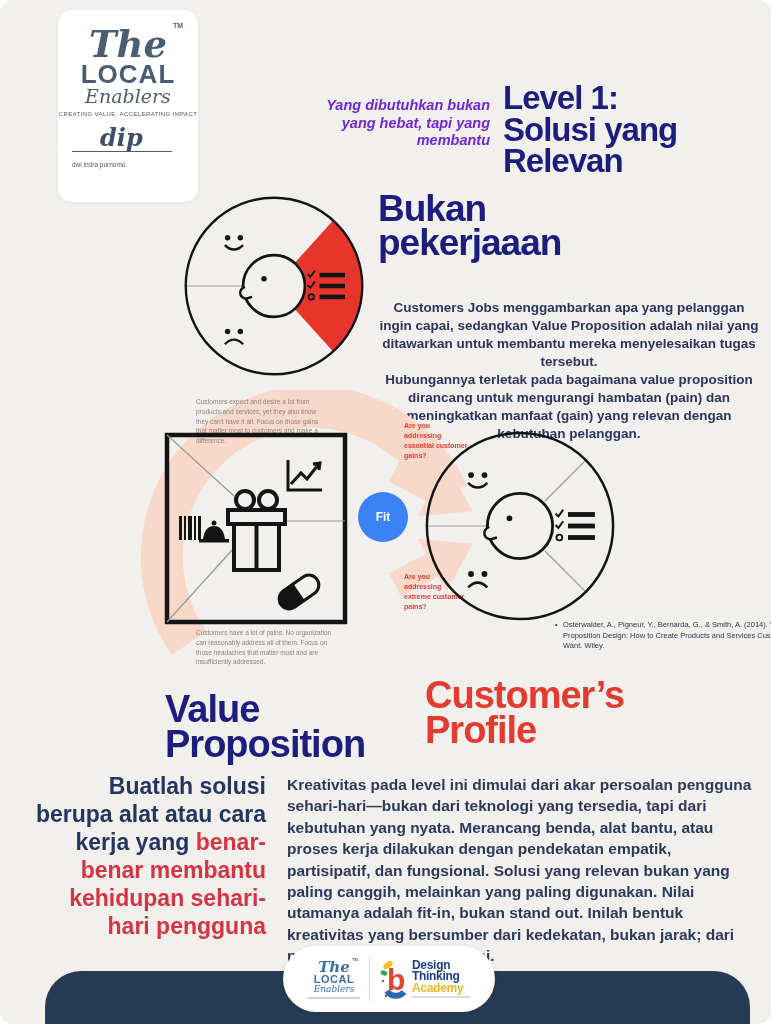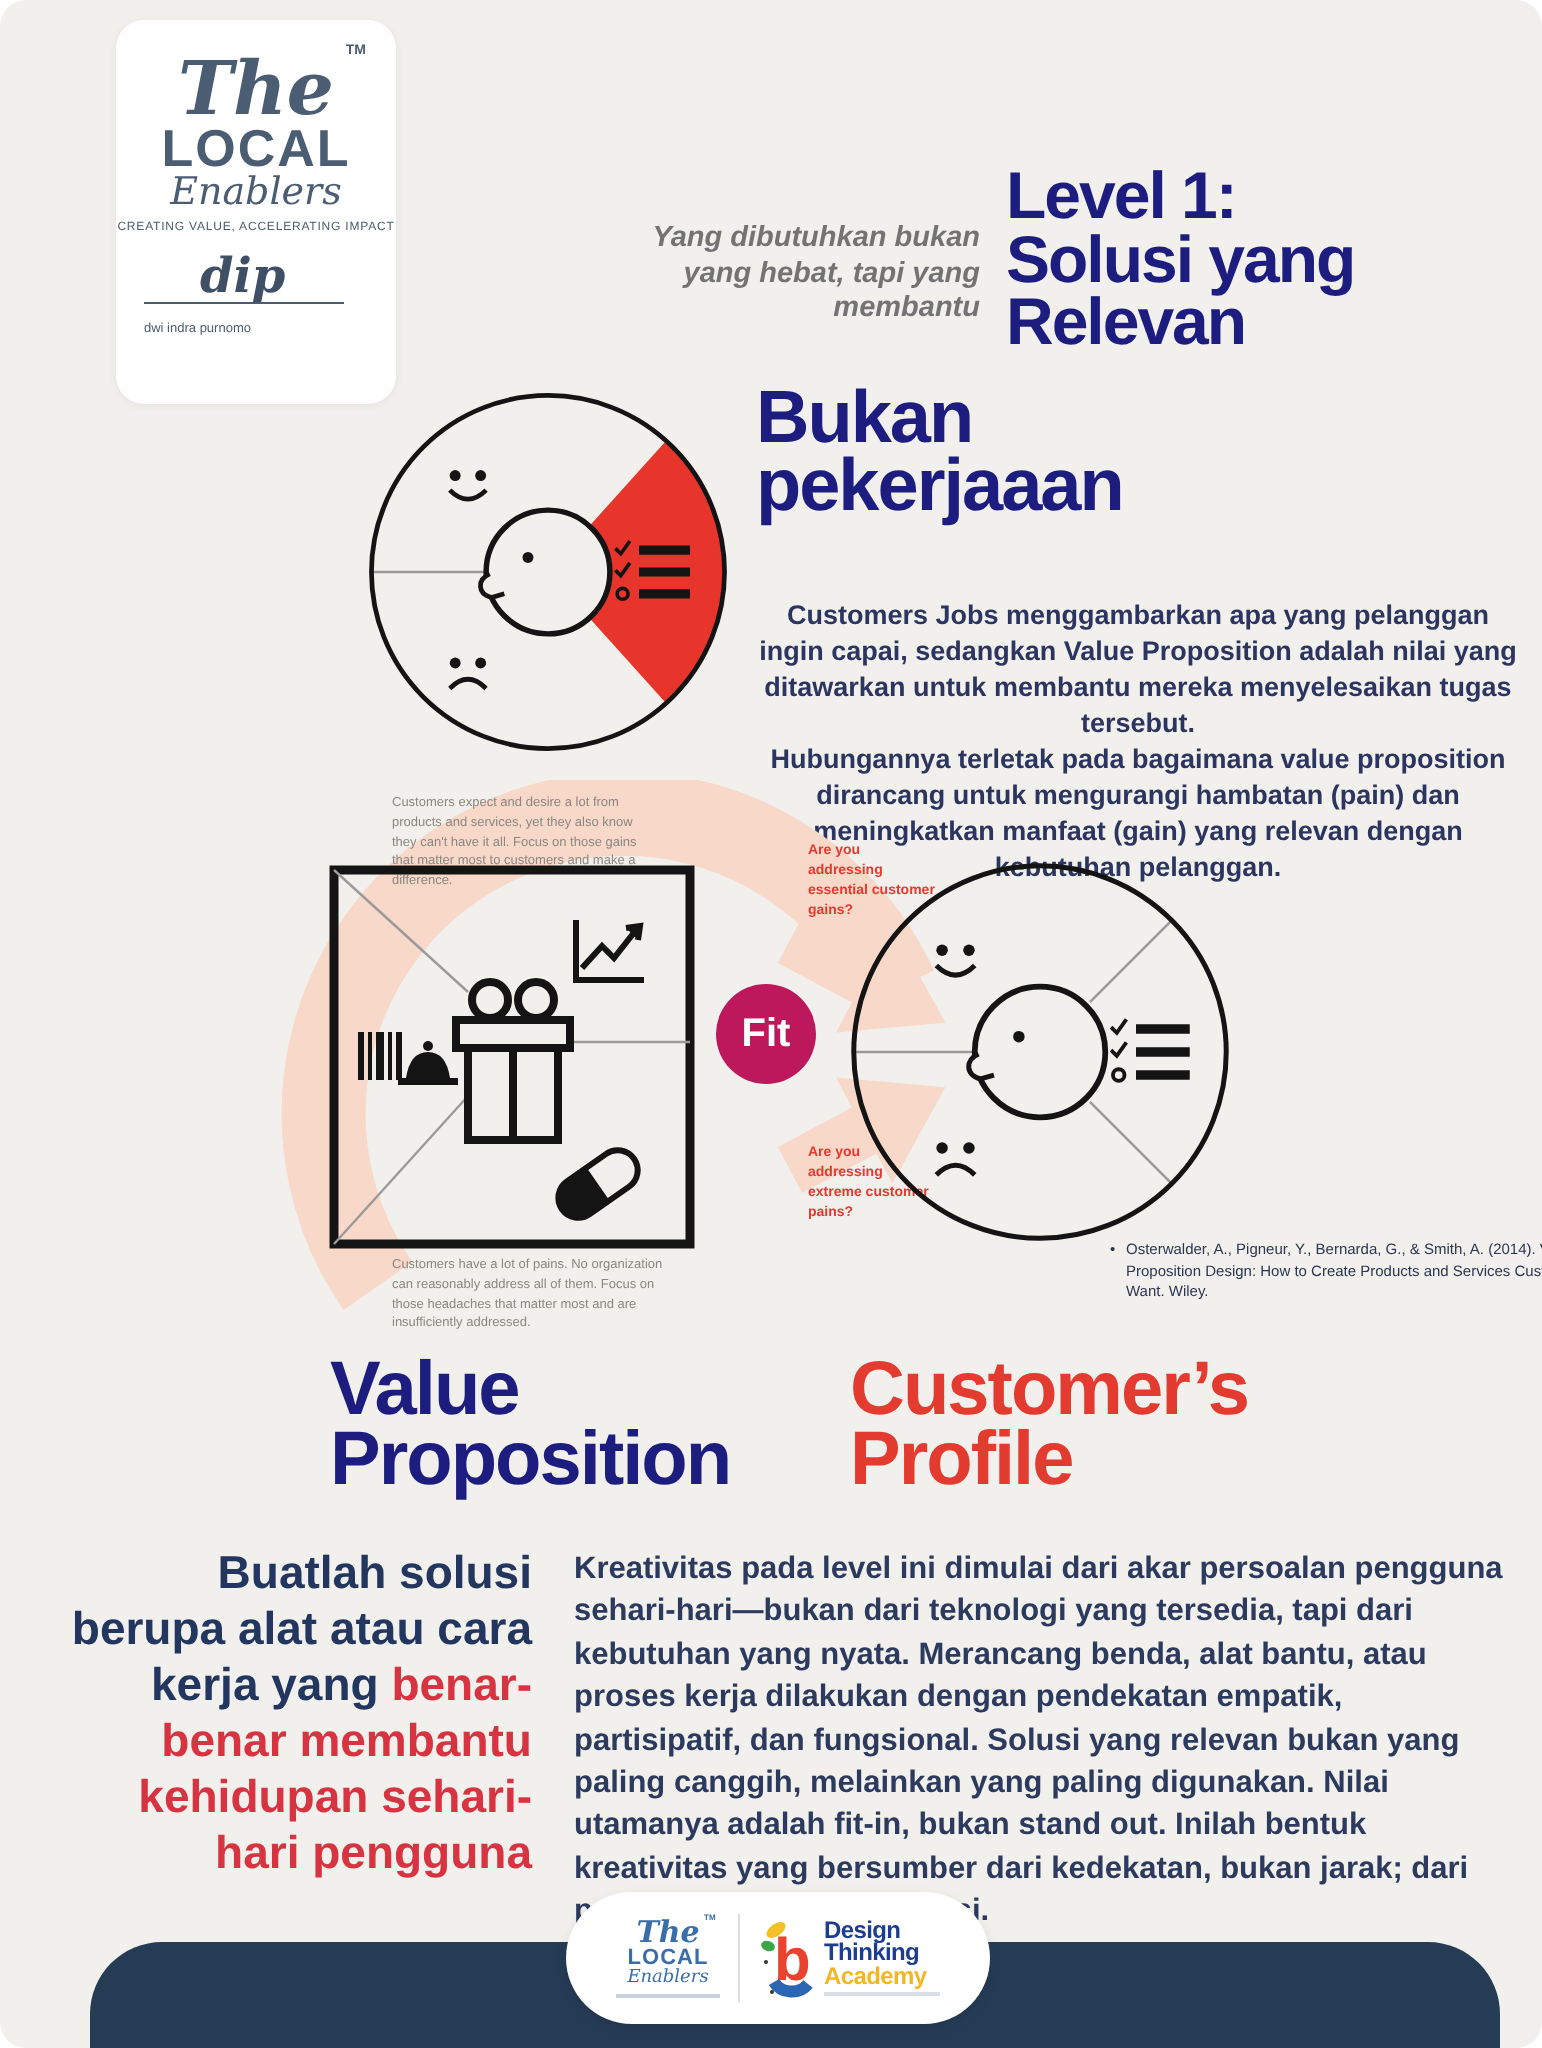--- a/index.html
+++ b/index.html
@@ -15,41 +15,41 @@
   .logo-tm{position:absolute;right:-16px;top:-4px;font-size:7px;font-style:normal;font-family:"Liberation Sans",sans-serif;font-weight:bold;}
   .logo-local{font-weight:bold;font-size:26px;letter-spacing:1px;line-height:.85;}
   .logo-enablers{font-family:"DejaVu Serif",serif;font-style:italic;font-size:19px;line-height:1.2;}
   .logo-tagline{font-size:6px;letter-spacing:.4px;margin-top:3px;}
   .sig-wrap{position:relative;margin-top:10px;height:44px;}
   .sig-line{position:absolute;left:14px;top:24px;width:100px;height:1.5px;background:#4a5d72;}
   .sig-text{position:absolute;left:42px;top:-4px;font-family:"DejaVu Serif",serif;font-style:italic;font-weight:bold;font-size:24px;color:#3f5066;}
   .sig-name{position:absolute;left:14px;top:34px;font-size:6.5px;color:#4a5d72;}
   
   .intro-quote{left:310px;top:97px;width:180px;text-align:right;font-style:italic;font-weight:bold;
-    font-size:14.5px;line-height:1.22;color:#737373;margin-top:14px;}
+    font-size:14.5px;line-height:1.22;color:#6d28d9;}
   .page-title{left:503px;top:82px;width:260px;color:#1c1d7f;font-weight:bold;font-size:33px;
     line-height:.96;letter-spacing:-1px;}
   
   .jobs-heading{left:378px;top:192px;width:360px;color:#1c1d7f;font-weight:bold;font-size:37px;
     line-height:.92;letter-spacing:-1px;}
   .jobs-body{left:378px;top:299px;width:382px;color:#2c3560;font-size:13.5px;font-weight:600;line-height:1.33;text-align:center;}
   .jobs-body div{margin:0;}
   
   .tiny-note{font-size:6.5px;line-height:1.5;color:#8b8781;}
   .gains-note{left:196px;top:397px;width:130px;}
   .pains-note{left:196px;top:628px;width:138px;}
   .red-q{font-size:7px;font-weight:bold;line-height:1.45;color:#e8392f;width:64px;}
   .gains-q{left:404px;top:421px;}
   .pains-q{left:404px;top:572px;}
-  .fit-badge{left:358px;top:492px;width:50px;height:50px;border-radius:50%;background:#be185d;
-    color:#fff;font-weight:bold;font-size:20px;display:flex;align-items:center;justify-content:center;}
+  .fit-badge{left:358px;top:492px;width:50px;height:50px;border-radius:50%;background:#3b82f6;
+    color:#fff;font-weight:bold;font-size:12px;display:flex;align-items:center;justify-content:center;}
   .refs{left:507px;top:620px;width:258px;color:#2d3550;font-size:7.5px;font-weight:normal;line-height:1.4;margin-left:48px;}
   .refs .ref{padding-left:8px;position:relative;margin-bottom:2px;}
   .refs .ref::before{content:"•";position:absolute;left:0;top:0;}
-  .value-title{left:165px;top:678px;color:#1c1d7f;font-weight:bold;font-size:38px;line-height:.92;letter-spacing:-1px;}
+  .value-title{left:165px;top:692px;color:#1c1d7f;font-weight:bold;font-size:38px;line-height:.92;letter-spacing:-1px;}
   .customer-title{left:425px;top:678px;color:#e33b30;font-weight:bold;font-size:38px;line-height:.92;letter-spacing:-1px;}
   
   .callout{left:28px;top:772px;width:238px;text-align:right;font-weight:bold;font-size:23px;line-height:1.22;}
   .callout .navy{color:#22365f;}
   .callout .red{color:#d73340;}
   .closing-paragraph{left:287px;top:774px;width:470px;color:#2c3a5e;font-size:15.5px;font-weight:600;line-height:1.38;}
   
   .footer-bar{left:45px;top:971px;width:705px;height:53px;background:#263c55;border-radius:36px 36px 0 0;}
   .footer-pill{left:283px;top:946px;width:212px;height:66px;background:#fff;border-radius:33px;
     box-shadow:0 2px 6px rgba(0,0,0,.1);display:flex;align-items:center;justify-content:center;gap:9px;}

